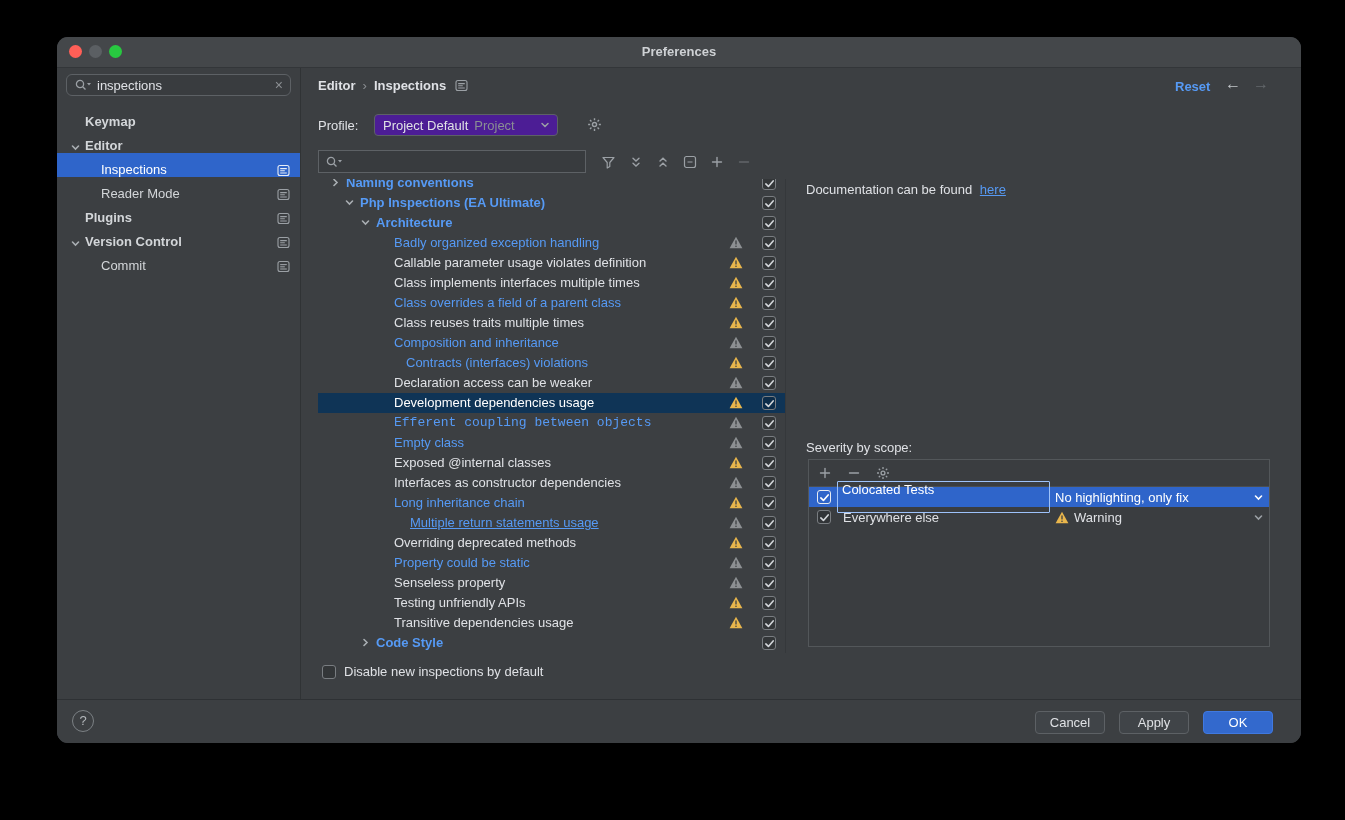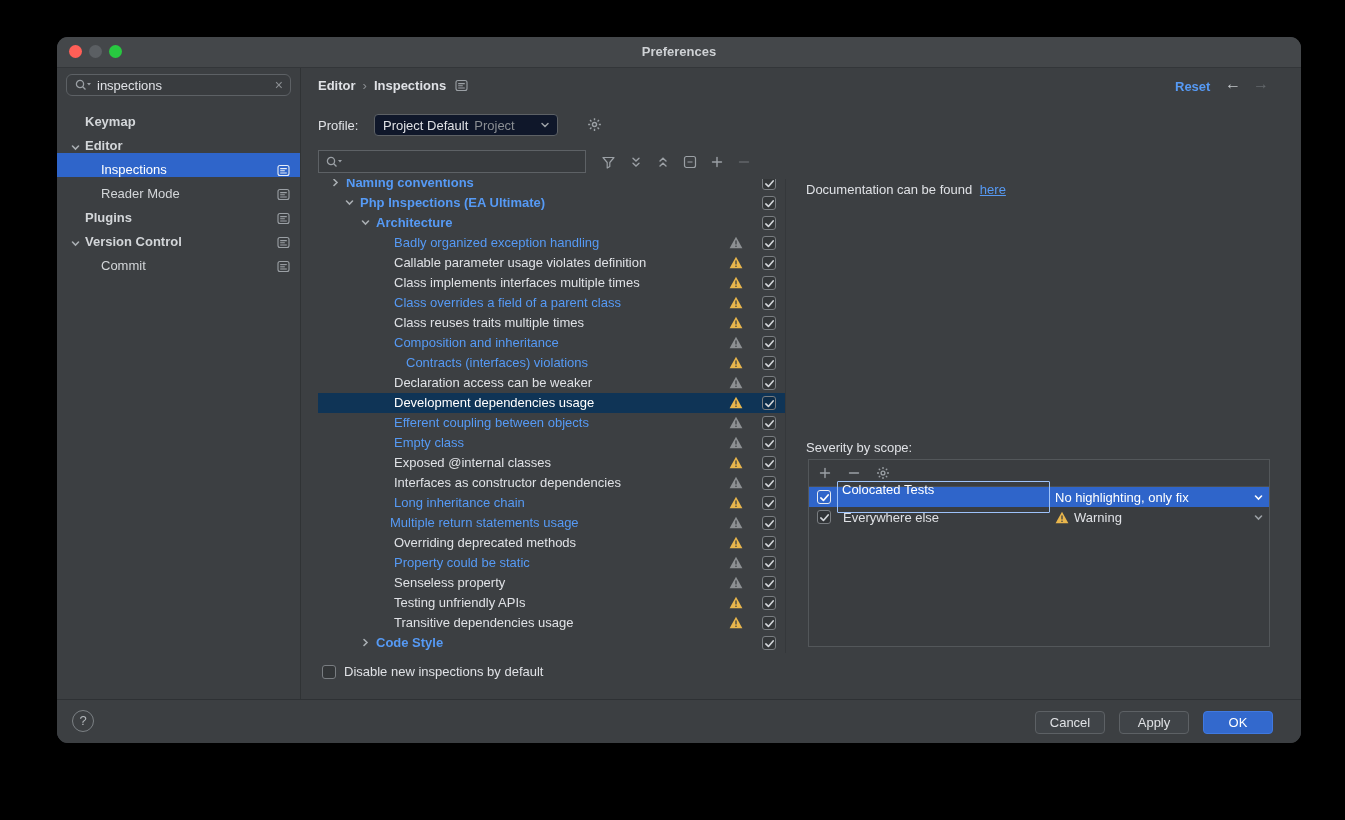--- a/index.html
+++ b/index.html
@@ -34,21 +34,21 @@
   
   .breadcrumb{position:absolute;left:261px;top:41px;display:flex;align-items:center;gap:7px;font-weight:bold;}
   .breadcrumb .sep{color:#898d91;font-weight:normal;}
   .breadcrumb .bc-icon{display:inline-flex;margin-left:2px;}
   .reset-link{position:absolute;left:1118px;top:42px;color:var(--link);font-weight:bold;cursor:pointer;}
   .nav-back{position:absolute;left:1168px;top:38px;font-size:16px;color:#c3c7cb;}
   .nav-fwd{position:absolute;left:1196px;top:38px;font-size:16px;color:#64686c;}
   
   .profile-label{position:absolute;left:261px;top:81px;color:var(--text);}
   .profile-combo{position:absolute;left:317px;top:77px;width:184px;height:22px;box-sizing:border-box;
-                 border:1px solid var(--field-border);border-radius:4px;background:#0f172a;
+                 border:1px solid var(--field-border);border-radius:4px;background:#4c1d95;
                  display:flex;align-items:center;gap:6px;padding:0 6px 0 8px;}
   .profile-combo .ctx{color:#8a8e93;}
   .profile-combo .spacer{flex:1;}
   .profile-gear{position:absolute;left:530px;top:80px;display:inline-flex;}
   
   .insp-search{position:absolute;left:261px;top:113px;width:268px;height:23px;box-sizing:border-box;
                border:1px solid var(--field-border);background:#383b3e;display:flex;align-items:center;padding:0 6px;}
   .insp-toolbar{position:absolute;left:542px;top:114px;height:22px;display:flex;align-items:center;gap:8px;}
   .tb-icon{width:19px;height:19px;display:inline-flex;align-items:center;justify-content:center;border-radius:3px;}
   
@@ -489,21 +489,21 @@
           </span>
           <span class="tcb">
             <span class="cb">
               <svg width="11" height="11" viewBox="0 0 12 12">
                 <polyline points="2,6.5 4.8,9.2 10,3.2" fill="none" stroke="#d2d5d9" stroke-width="1.8" stroke-linecap="round" stroke-linejoin="round"></polyline>
               </svg>
             </span>
           </span>
         </div>
         <div class="trow">
-          <span class="tlbl link" style="left: 76px;">Efferent coupling between objects</span>
+          <span class="tlbl link" style="left: 76px; font-family: Liberation Mono, monospace;">Efferent coupling between objects</span>
           <span class="tsev">
             <svg width="14" height="13" viewBox="0 0 14 13">
               <path d="M7 .8 13.4 12.2 H.6 Z" fill="#8d9093"></path>
               <rect x="6.35" y="4.3" width="1.3" height="4.2" rx=".6" fill="#3c3f42"></rect>
               <circle cx="7" cy="10.2" r=".8" fill="#3c3f42"></circle>
             </svg>
           </span>
           <span class="tcb">
             <span class="cb">
               <svg width="11" height="11" viewBox="0 0 12 12">
@@ -574,21 +574,21 @@
           </span>
           <span class="tcb">
             <span class="cb">
               <svg width="11" height="11" viewBox="0 0 12 12">
                 <polyline points="2,6.5 4.8,9.2 10,3.2" fill="none" stroke="#d2d5d9" stroke-width="1.8" stroke-linecap="round" stroke-linejoin="round"></polyline>
               </svg>
             </span>
           </span>
         </div>
         <div class="trow">
-          <span class="tlbl link" style="left: 72px;">Multiple return statements usage</span>
+          <span class="tlbl link" style="left: 92px; text-decoration: underline;">Multiple return statements usage</span>
           <span class="tsev">
             <svg width="14" height="13" viewBox="0 0 14 13">
               <path d="M7 .8 13.4 12.2 H.6 Z" fill="#8d9093"></path>
               <rect x="6.35" y="4.3" width="1.3" height="4.2" rx=".6" fill="#3c3f42"></rect>
               <circle cx="7" cy="10.2" r=".8" fill="#3c3f42"></circle>
             </svg>
           </span>
           <span class="tcb">
             <span class="cb">
               <svg width="11" height="11" viewBox="0 0 12 12">

